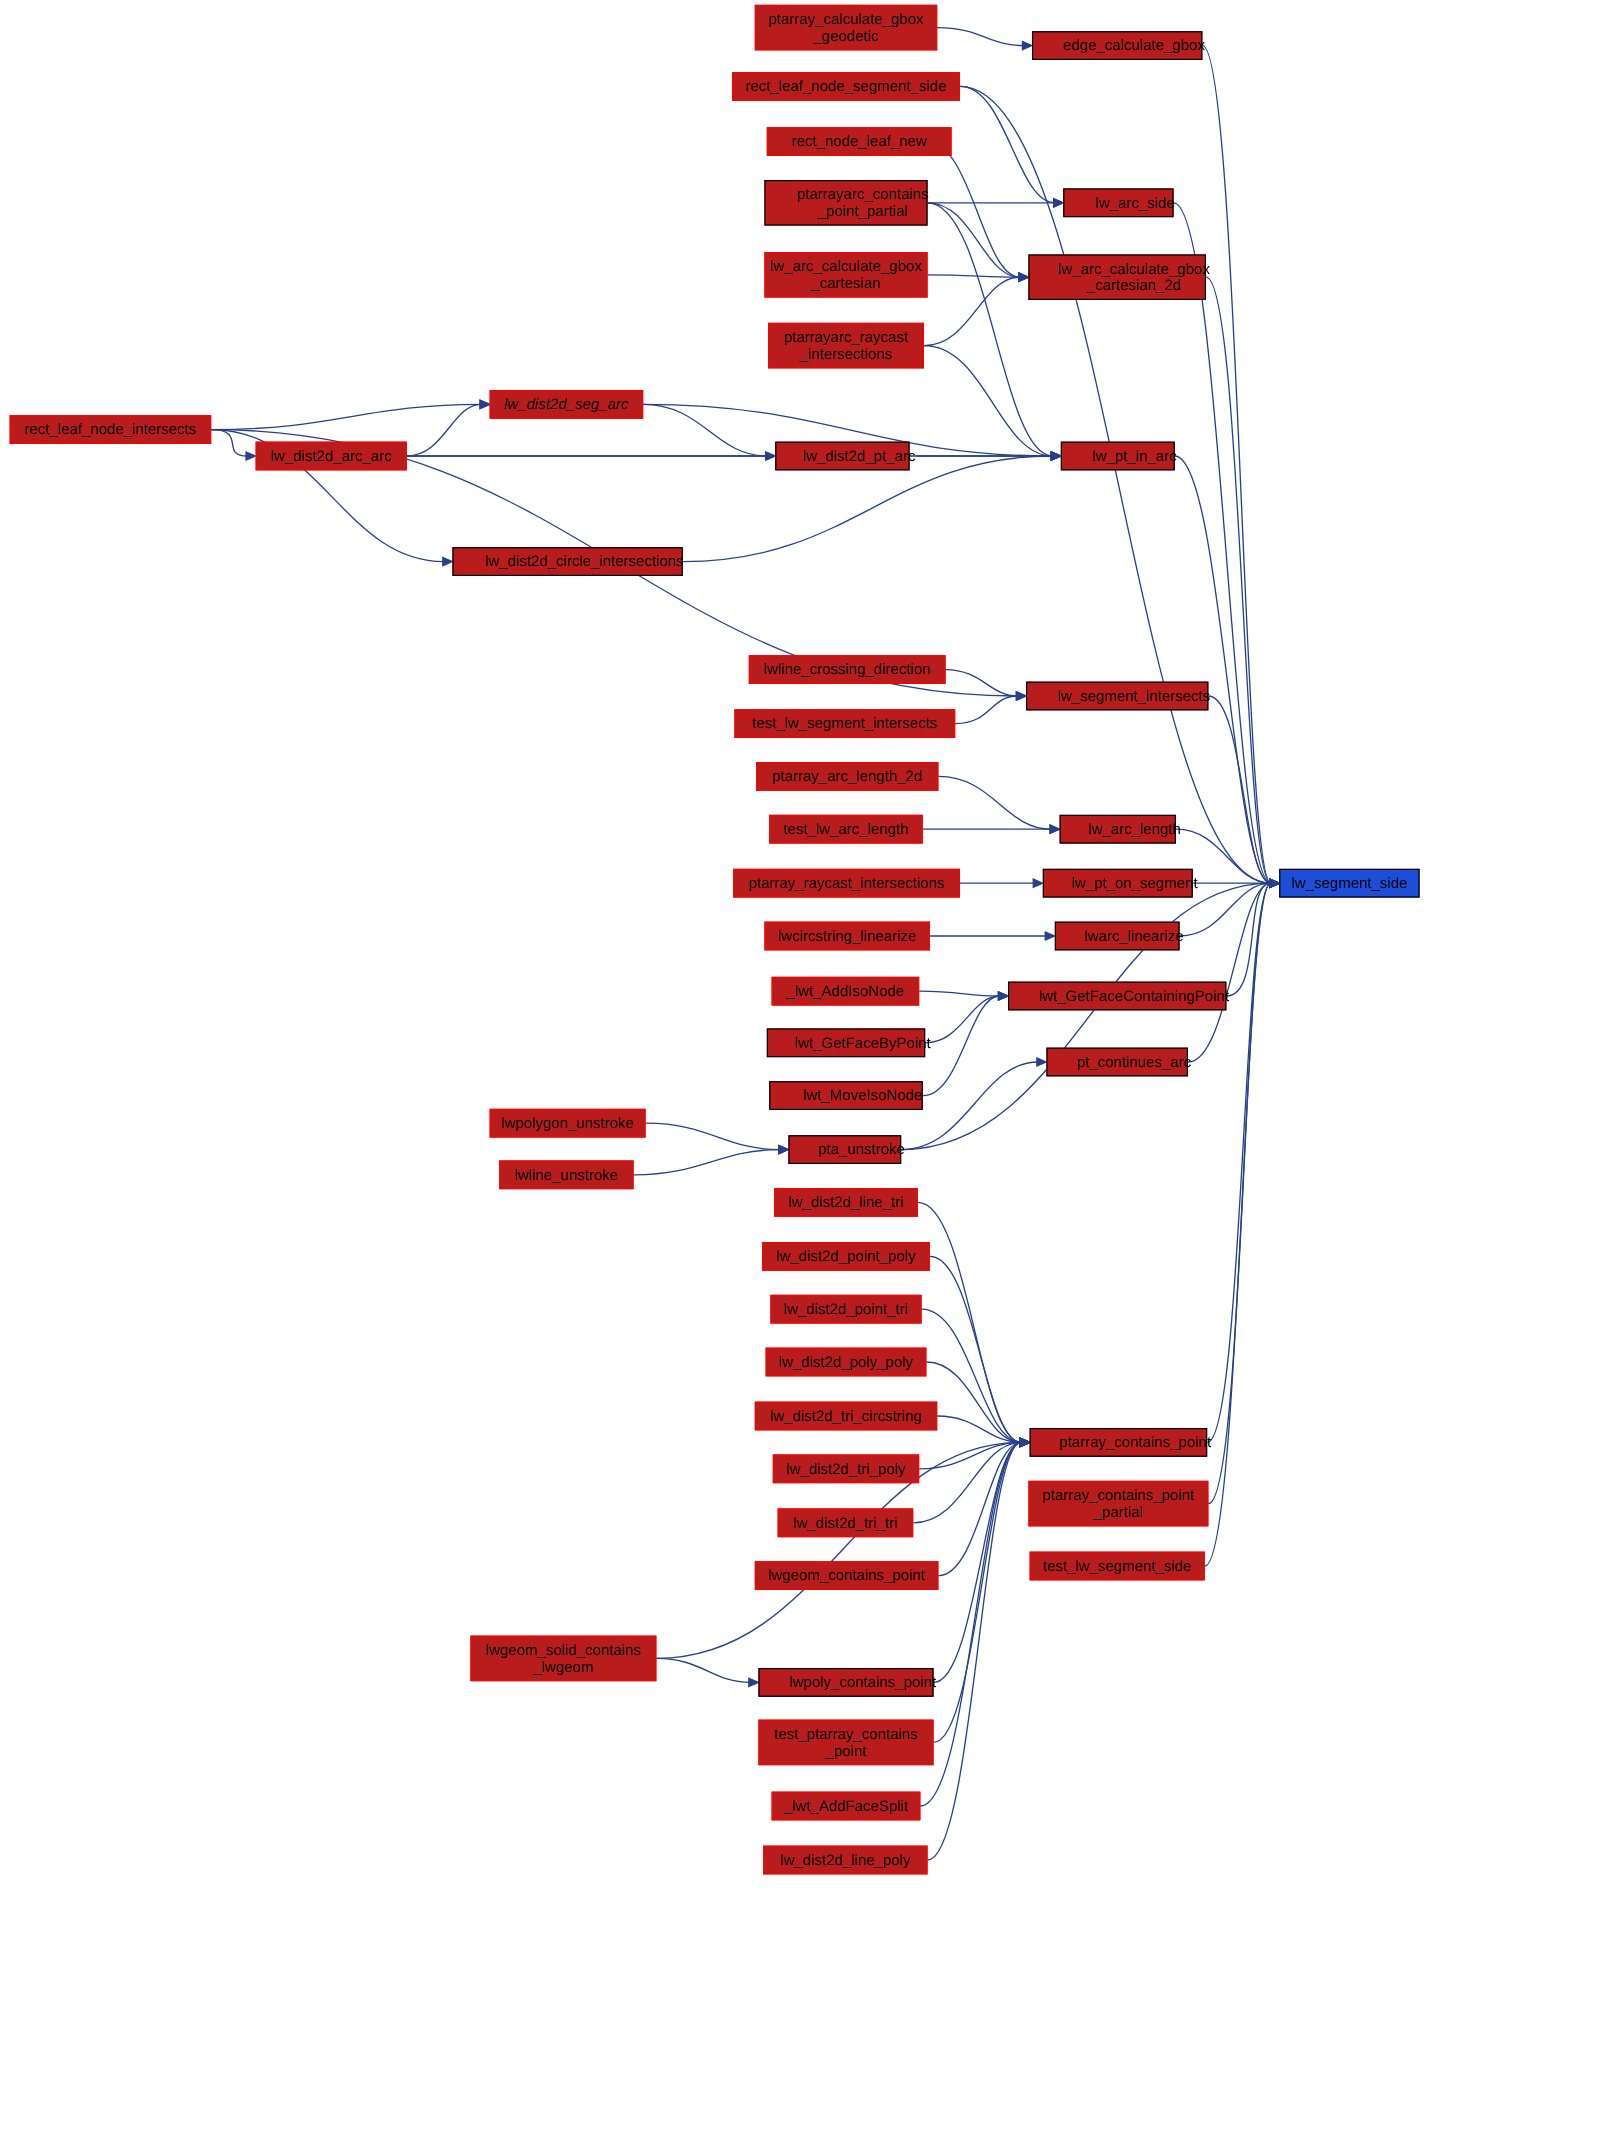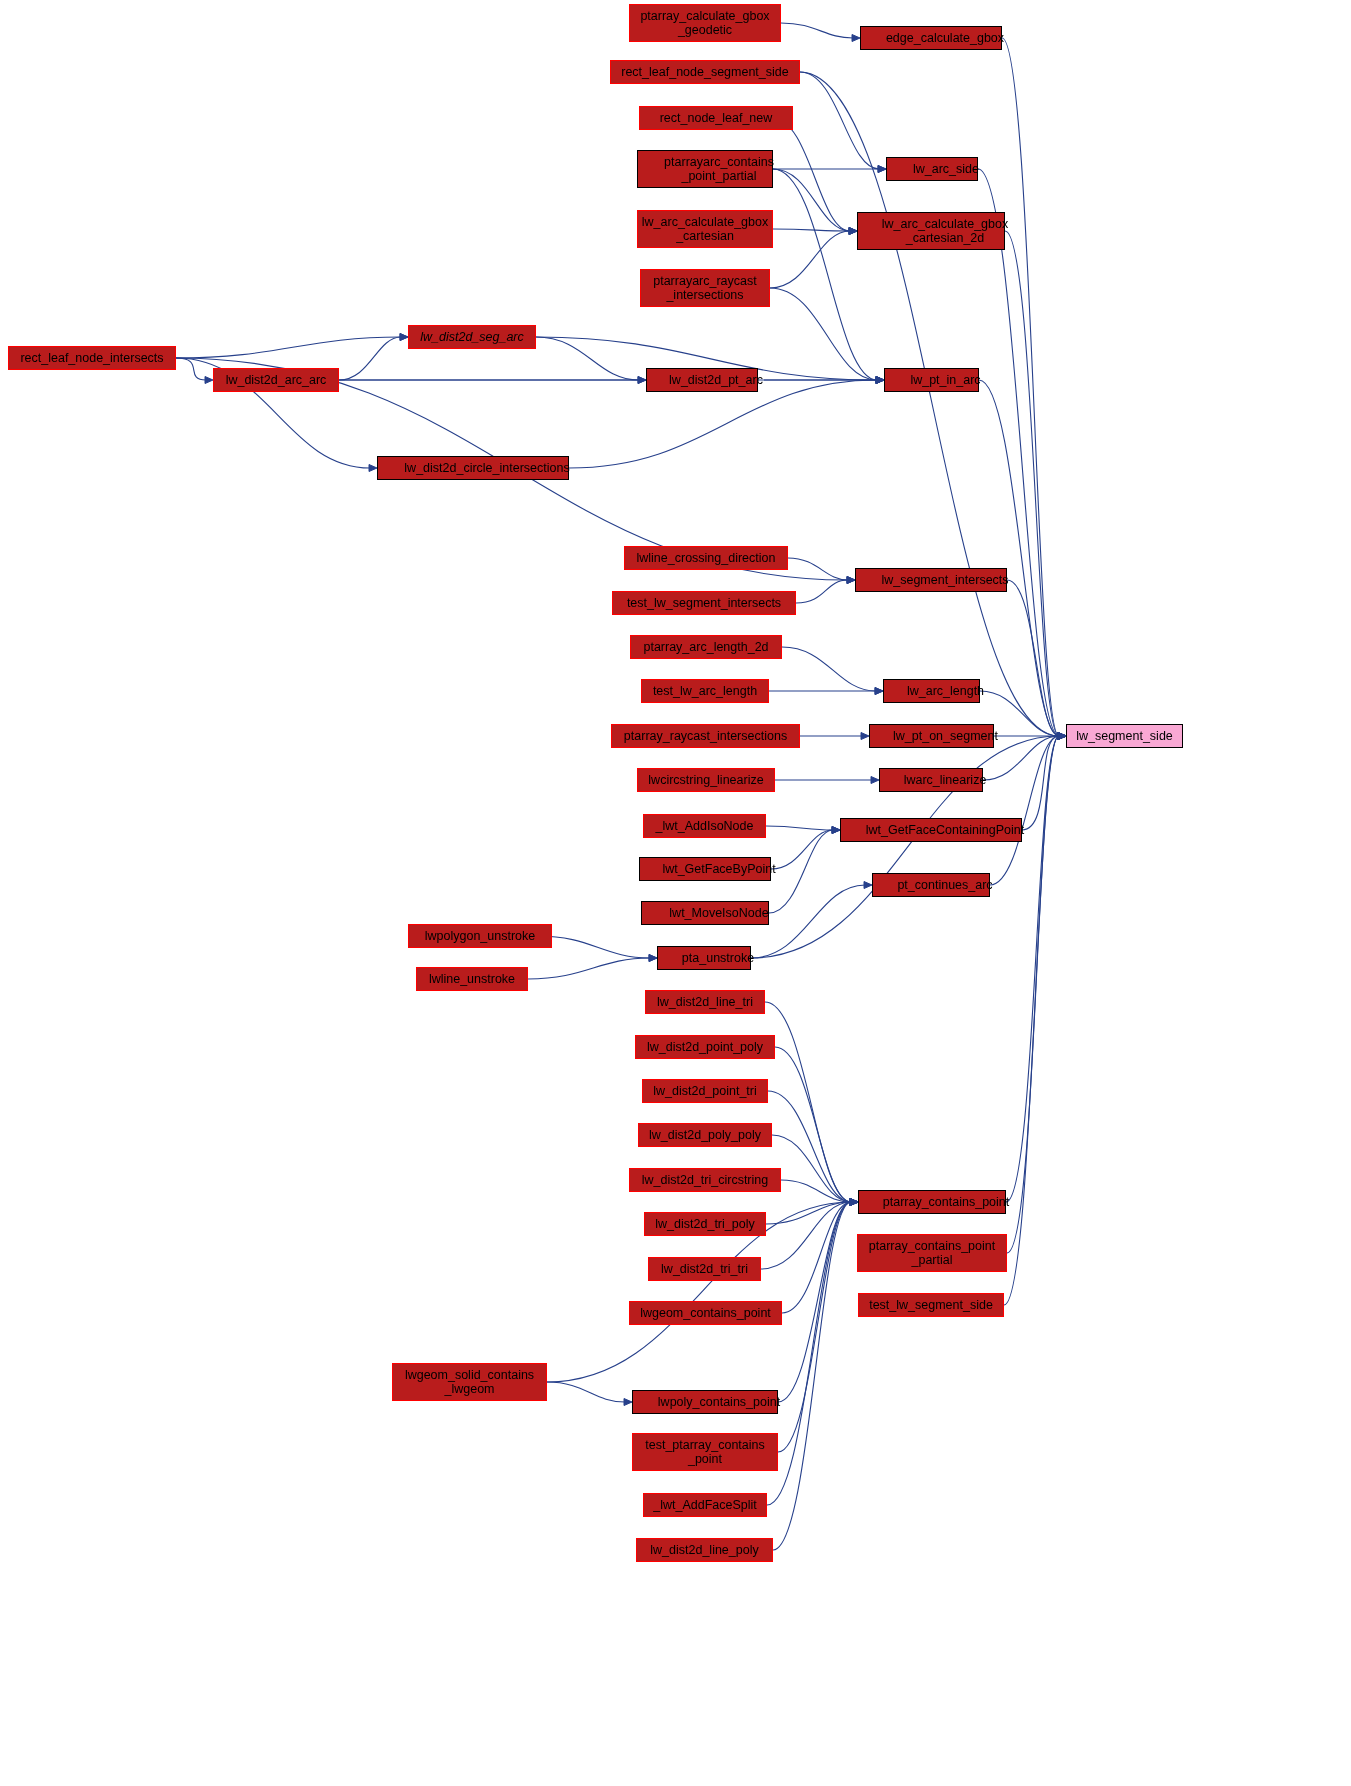--- a/index.html
+++ b/index.html
@@ -2,21 +2,21 @@
 <html><head>
 <meta charset="utf-8">
 <style>
   html,body{margin:0;padding:0;background:#ffffff;}
   body{font-family:"Liberation Sans", sans-serif;}
   #canvas{position:relative;width:1351px;height:1786px;overflow:hidden;background:#fff;}
   .node{position:absolute;box-sizing:border-box;border:1px solid #ff0000;background:#b91c1c;
         display:flex;align-items:center;justify-content:center;text-align:center;
         font-size:12.5px;color:#000;line-height:1.15;white-space:pre-line;}
   .node.black{border-color:#000000;padding-left:28px;}
-  .node.current{border-color:#000000;background:#f9a8d4;}
+  .node.current{border-color:#000000;background:#1d4ed8;}
   svg.edges{position:absolute;left:0;top:0;width:1351px;height:1786px;pointer-events:none;}
   svg.edges path{fill:none;stroke:#27408b;stroke-width:1.1px;}
   svg.edges polygon{fill:#27408b;stroke:#27408b;}
 </style>
 </head>
 <body>
 
 <div id="canvas">
   <svg class="edges" viewBox="0 0 1351 1786">
     <defs></defs>
@@ -175,21 +175,21 @@
       <div class="node" style="left: 611px; top: 724px; width: 189px; height: 24px;">ptarray_raycast_intersections</div>
       <div class="node black" style="left: 869px; top: 724px; width: 125px; height: 24px;">lw_pt_on_segment</div>
       <div class="node current" style="left: 1066px; top: 724px; width: 117px; height: 24px;">lw_segment_side</div>
       <div class="node" style="left: 637px; top: 768px; width: 138px; height: 24px;">lwcircstring_linearize</div>
       <div class="node black" style="left: 879px; top: 768px; width: 104px; height: 24px;">lwarc_linearize</div>
       <div class="node" style="left: 643px; top: 814px; width: 123px; height: 24px;">_lwt_AddIsoNode</div>
       <div class="node black" style="left: 840px; top: 818px; width: 182px; height: 24px;">lwt_GetFaceContainingPoint</div>
       <div class="node black" style="left: 639px; top: 857px; width: 132px; height: 24px;">lwt_GetFaceByPoint</div>
       <div class="node black" style="left: 872px; top: 873px; width: 118px; height: 24px;">pt_continues_arc</div>
       <div class="node black" style="left: 641px; top: 901px; width: 128px; height: 24px;">lwt_MoveIsoNode</div>
-      <div class="node" style="left: 408px; top: 924px; width: 144px; height: 24px;">lwpolygon_unstroke</div>
+      <div class="node" style="left: 408px; top: 924px; width: 130px; height: 24px;">lwpolygon_unstroke</div>
       <div class="node black" style="left: 657px; top: 946px; width: 94px; height: 24px;">pta_unstroke</div>
       <div class="node" style="left: 416px; top: 967px; width: 112px; height: 24px;">lwline_unstroke</div>
       <div class="node" style="left: 645px; top: 990px; width: 120px; height: 24px;">lw_dist2d_line_tri</div>
       <div class="node" style="left: 635px; top: 1035px; width: 140px; height: 24px;">lw_dist2d_point_poly</div>
       <div class="node" style="left: 642px; top: 1079px; width: 126px; height: 24px;">lw_dist2d_point_tri</div>
       <div class="node" style="left: 638px; top: 1123px; width: 134px; height: 24px;">lw_dist2d_poly_poly</div>
       <div class="node" style="left: 629px; top: 1168px; width: 152px; height: 24px;">lw_dist2d_tri_circstring</div>
       <div class="node" style="left: 644px; top: 1212px; width: 122px; height: 24px;">lw_dist2d_tri_poly</div>
       <div class="node black" style="left: 858px; top: 1190px; width: 148px; height: 24px;">ptarray_contains_point</div>
       <div class="node" style="left: 857px; top: 1234px; width: 150px; height: 38px;">ptarray_contains_point

